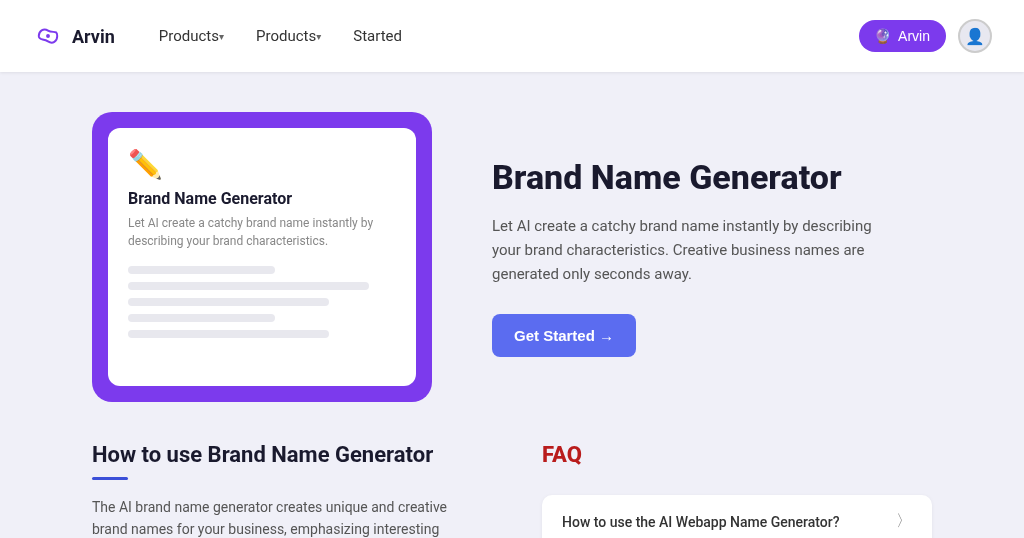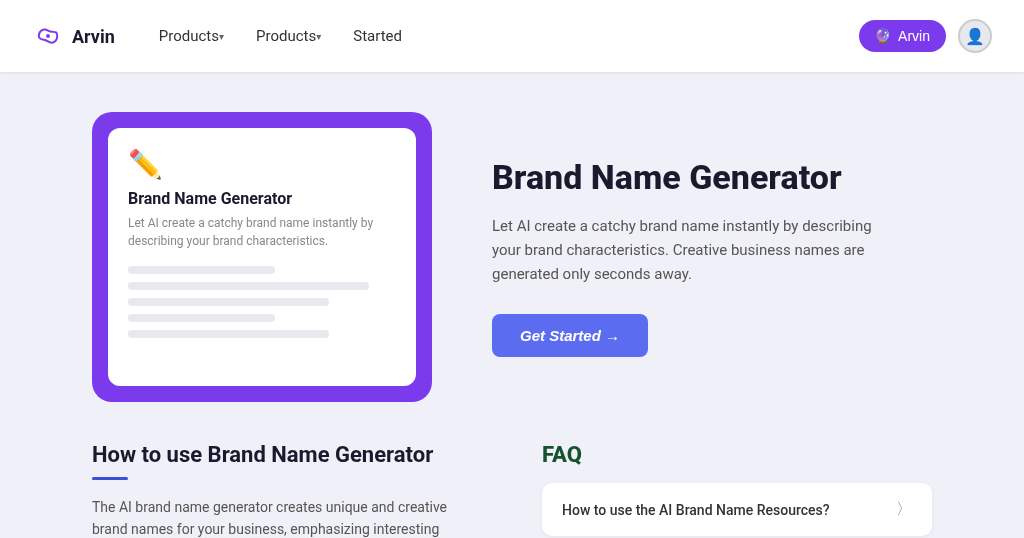--- a/index.html
+++ b/index.html
@@ -161,29 +161,28 @@
       font-size: 15px;
       color: #555;
       line-height: 1.6;
       margin-bottom: 28px;
       max-width: 400px;
     }
     .get-started-btn {
       background: #5b6cf0;
       color: #fff;
       border: none;
-      padding: 13px 28px;
+      padding: 13px 22px;
       border-radius: 8px;
       font-size: 15px;
       font-weight: 600;
       cursor: pointer;
       display: inline-flex;
       align-items: center;
       gap: 8px;
-      font-style: italic;
     }
 
     
     .bottom-section {
       display: flex;
       padding: 10px 60px 20px 60px;
       gap: 60px;
       max-width: 960px;
       margin: 0 auto;
     }
@@ -208,22 +207,22 @@
       color: #555;
       line-height: 1.6;
       max-width: 380px;
     }
     .faq-section {
       flex: 1;
     }
     .faq-title {
       font-size: 22px;
       font-weight: 800;
-      color: #14532d;
-      margin-bottom: 16px;
+      color: #b91c1c;
+      margin-bottom: 28px;
     }
     .faq-item {
       background: #fff;
       border-radius: 10px;
       padding: 16px 20px;
       display: flex;
       align-items: center;
       justify-content: space-between;
       cursor: pointer;
       box-shadow: 0 1px 4px rgba(0,0,0,0.06);
@@ -301,17 +300,17 @@
 
   <div class="how-to-use">
     <h2 class="section-title">How to use Brand Name Generator</h2>
     <div class="section-underline"></div>
     <p class="section-text">The AI brand name generator creates unique and creative brand names for your business, emphasizing interesting words or phrases.</p>
   </div>
 
   <div class="faq-section">
     <h2 class="faq-title">FAQ</h2>
     <div class="faq-item">
-      <span class="faq-question">How to use the AI Brand Name Resources?</span>
+      <span class="faq-question">How to use the AI Webapp Name Generator?</span>
       <span class="faq-chevron">〉</span>
     </div>
   </div>
 </div>
 
 </body></html>

